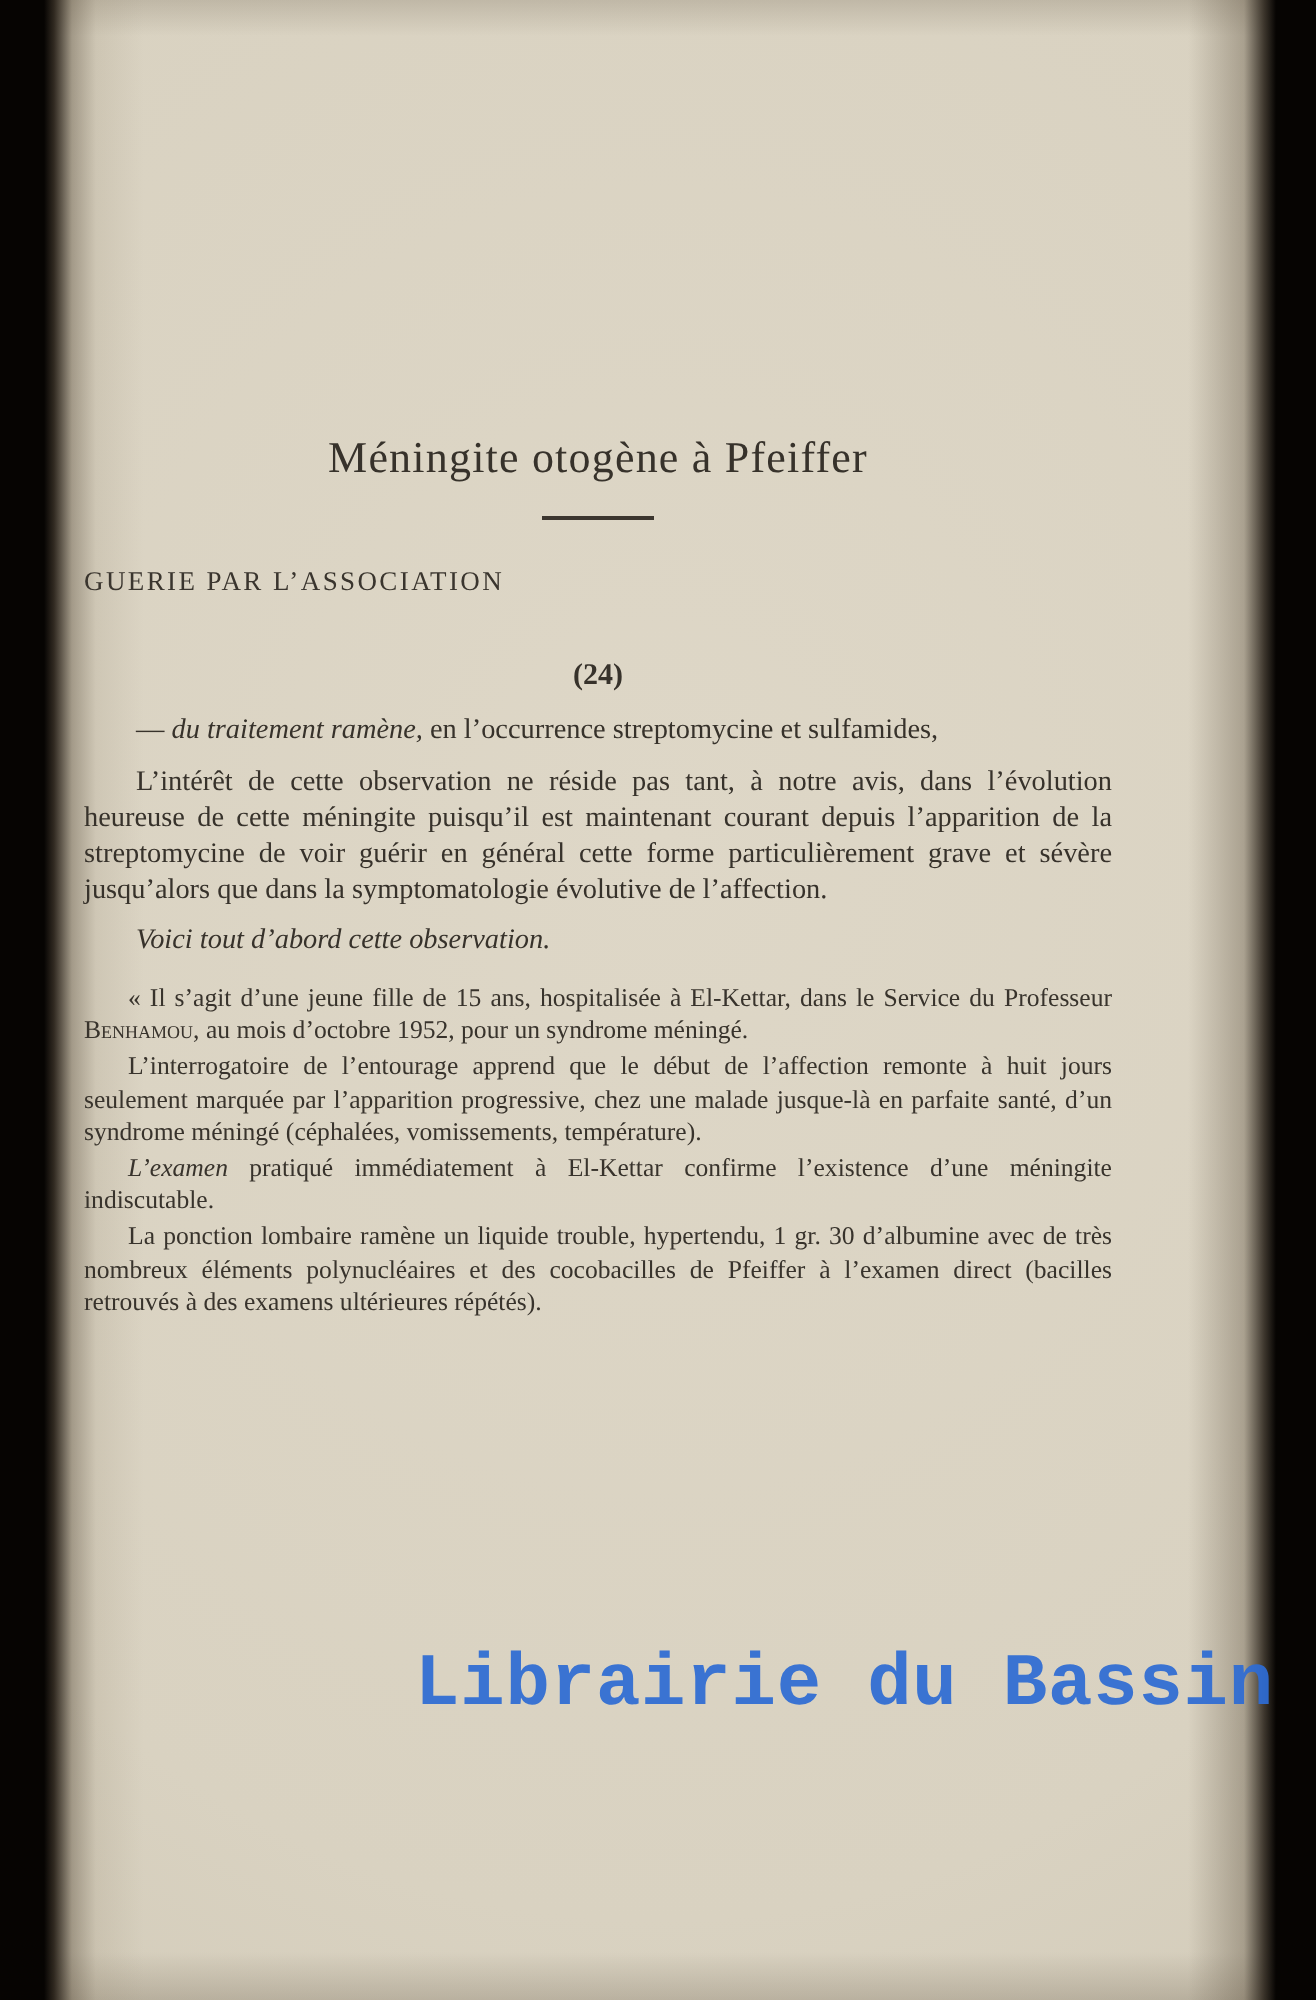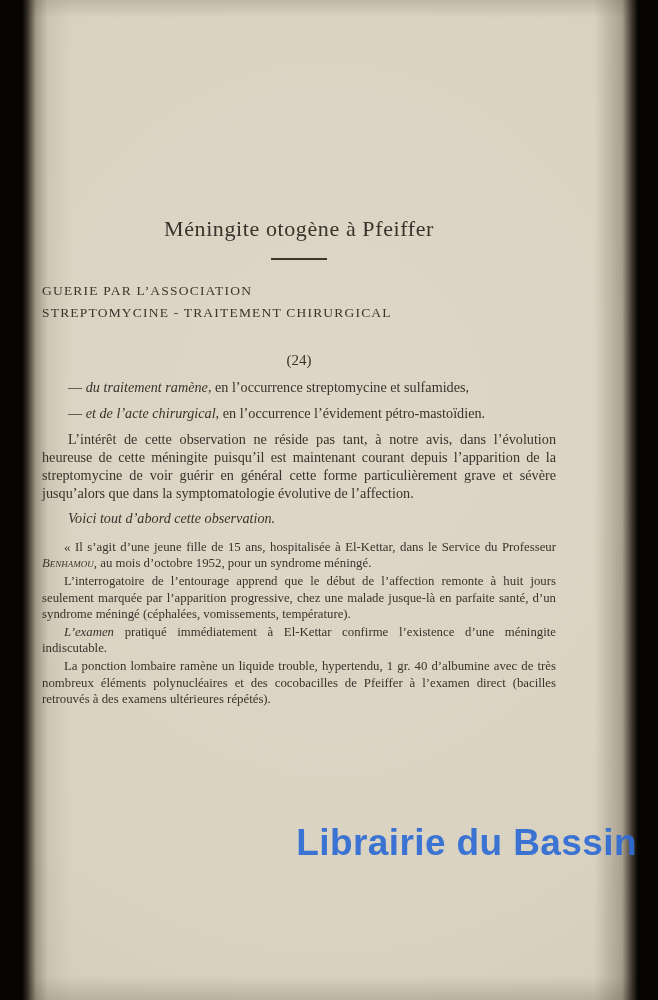--- a/index.html
+++ b/index.html
@@ -54,21 +54,21 @@
     margin-top: 20px;
     text-align: left;
     font-size: 13.5px;
     letter-spacing: 1.2px;
     line-height: 22px;
     color: #3a352e;
   }
   .number {
     margin-top: 26px;
     text-align: center;
-    font-weight: 400;
+    font-weight: 700;
     font-size: 15px;
     line-height: 20px;
   }
   p.body {
     font-size: 14.2px;
     line-height: 18px;
     text-align: justify;
     color: #37322b;
   }
   p.indent { text-indent: 26px; }
@@ -80,63 +80,61 @@
     margin-top: 12px;
     font-size: 12.8px;
     line-height: 16.2px;
   }
   .obs p {
     text-align: justify;
     text-indent: 22px;
     margin-top: 2px;
     color: #38332c;
   }
-  .sc { font-variant: small-caps; font-style: italic; }
+  .sc { font-variant: small-caps; }
   .watermark {
     position: absolute;
     top: 822px;
     right: 21px;
-    font-family: Liberation Sans, sans-serif;
+    font-family: Liberation Mono, monospace;
     font-size: 37px;
     font-weight: 700;
     letter-spacing: 0.4px;
     color: #2e6cd4;
     opacity: 0.93;
     white-space: nowrap;
   }
 </style>
 </head>
 <body>
 
 <div class="scan">
   <div class="content">
 
     <h1 class="title">Méningite otogène à Pfeiffer</h1>
 
     <div class="rule"></div>
 
     <div class="subtitle">
       <div>GUERIE PAR L’ASSOCIATION</div>
-      <div>STREPTOMYCINE - TRAITEMENT CHIRURGICAL</div>
     </div>
 
     <div class="number">(24)</div>
 
 
     <p class="body indent p-item"><span>— </span><i>du traitement ramène,</i><span> en l’occurrence streptomycine et sulfamides,</span></p>
 
-    <p class="body indent p-item"><span>— </span><i>et de l’acte chirurgical,</i><span> en l’occurrence l’évidement pétro-mastoïdien.</span></p>
 
     <p class="body indent p-disc">L’intérêt de cette observation ne réside pas tant, à notre avis, dans l’évolution heureuse de cette méningite puisqu’il est maintenant courant depuis l’apparition de la streptomycine de voir guérir en général cette forme particulièrement grave et sévère jusqu’alors que dans la symptomatologie évolutive de l’affection.</p>
 
     <p class="body indent p-lead">Voici tout d’abord cette observation.</p>
 
     <div class="obs">
       <p><span>« Il s’agit d’une jeune fille de 15 ans, hospitalisée à El-Kettar, dans le Service du Professeur </span><span class="sc">Benhamou</span><span>, au mois d’octobre 1952, pour un syndrome méningé.</span></p>
       <p>L’interrogatoire de l’entourage apprend que le début de l’affection remonte à huit jours seulement marquée par l’apparition progressive, chez une malade jusque-là en parfaite santé, d’un syndrome méningé (céphalées, vomissements, température).</p>
       <p><i>L’examen</i><span> pratiqué immédiatement à El-Kettar confirme l’existence d’une méningite indiscutable.</span></p>
-      <p>La ponction lombaire ramène un liquide trouble, hypertendu, 1 gr. 40 d’albumine avec de très nombreux éléments polynucléaires et des cocobacilles de Pfeiffer à l’examen direct (bacilles retrouvés à des examens ultérieures répétés).</p>
+      <p>La ponction lombaire ramène un liquide trouble, hypertendu, 1 gr. 30 d’albumine avec de très nombreux éléments polynucléaires et des cocobacilles de Pfeiffer à l’examen direct (bacilles retrouvés à des examens ultérieures répétés).</p>
     </div>
 
   </div>
 
   <div class="watermark">Librairie du Bassin</div>
 </div>
 
 </body></html>

